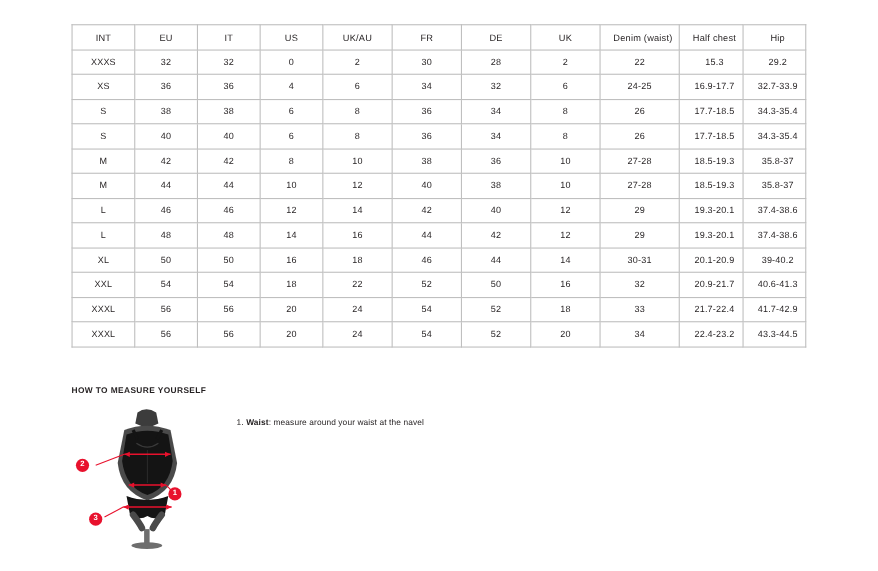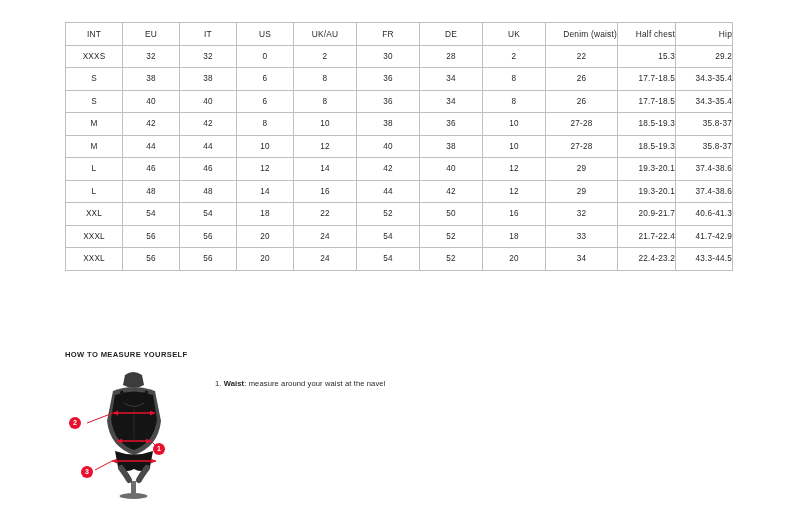--- a/index.html
+++ b/index.html
@@ -41,21 +41,21 @@
     text-align: center;
     vertical-align: middle;
     color: #231f20;
     padding: 0;
     letter-spacing: .2px;
   }
   table.size-table thead td {
     font-size: 8.4px;
   }
   table.size-table td.left-pad {
-    text-align: right;
+    text-align: center;
     padding-left: 6px;
   }
   
   col.c0 { width: 57px; }
   col.c1 { width: 57px; }
   col.c2 { width: 57px; }
   col.c3 { width: 57px; }
   col.c4 { width: 63px; }
   col.c5 { width: 63px; }
   col.c6 { width: 63px; }
@@ -162,20 +162,33 @@
           <td>0</td>
           <td>2</td>
           <td>30</td>
           <td>28</td>
           <td>2</td>
           <td>22</td>
           <td class="left-pad">15.3</td>
           <td class="left-pad">29.2</td>
         </tr>
         <tr>
+          <td>XS</td>
+          <td>36</td>
+          <td>36</td>
+          <td>4</td>
+          <td>6</td>
+          <td>34</td>
+          <td>32</td>
+          <td>6</td>
+          <td>24-25</td>
+          <td class="left-pad">16.9-17.7</td>
+          <td class="left-pad">32.7-33.9</td>
+        </tr>
+        <tr>
           <td>S</td>
           <td>38</td>
           <td>38</td>
           <td>6</td>
           <td>8</td>
           <td>36</td>
           <td>34</td>
           <td>8</td>
           <td>26</td>
           <td class="left-pad">17.7-18.5</td>
@@ -240,20 +253,33 @@
           <td>14</td>
           <td>16</td>
           <td>44</td>
           <td>42</td>
           <td>12</td>
           <td>29</td>
           <td class="left-pad">19.3-20.1</td>
           <td class="left-pad">37.4-38.6</td>
         </tr>
         <tr>
+          <td>XL</td>
+          <td>50</td>
+          <td>50</td>
+          <td>16</td>
+          <td>18</td>
+          <td>46</td>
+          <td>44</td>
+          <td>14</td>
+          <td>30-31</td>
+          <td class="left-pad">20.1-20.9</td>
+          <td class="left-pad">39-40.2</td>
+        </tr>
+        <tr>
           <td>XXL</td>
           <td>54</td>
           <td>54</td>
           <td>18</td>
           <td>22</td>
           <td>52</td>
           <td>50</td>
           <td>16</td>
           <td>32</td>
           <td class="left-pad">20.9-21.7</td>

